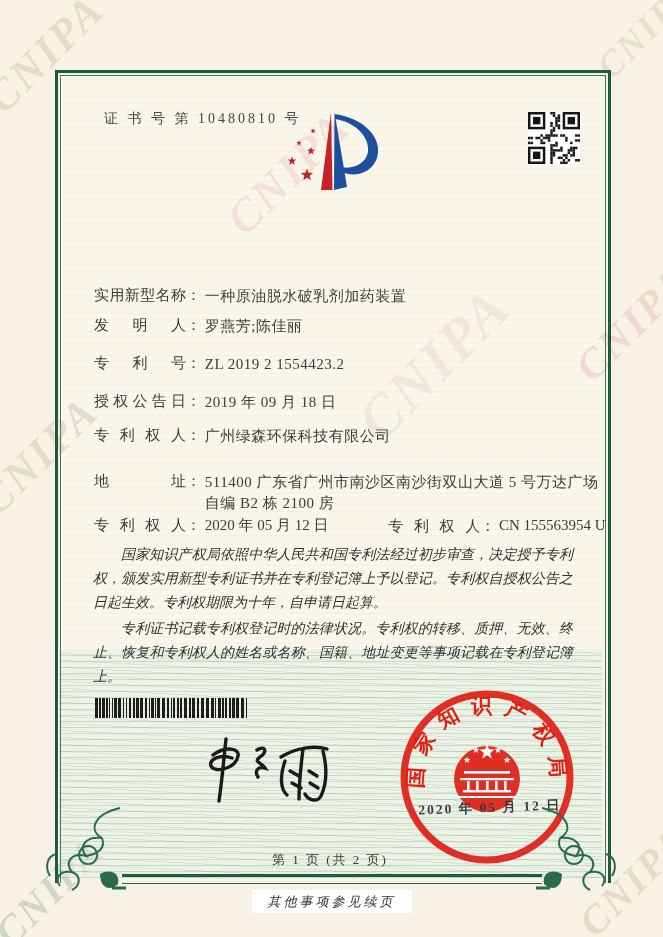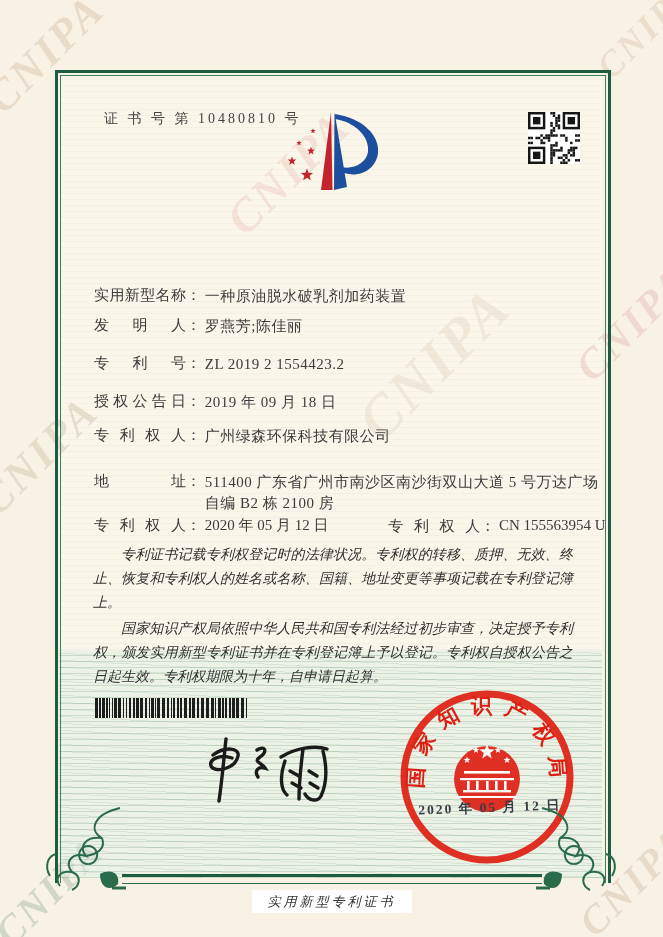--- a/index.html
+++ b/index.html
@@ -230,22 +230,22 @@
           <span>2020 年 05 月 12 日</span>
         </span>
         <span class="grant-pair" style="margin-left:56px">
           <span class="f-label">专利权人</span><span class="f-colon">：</span>
           <span>CN 155563954 U</span>
         </span>
       </div>
     </div>
 
     <div class="paras">
+      <p>国家知识产权局依照中华人民共和国专利法经过初步审查，决定授予专利权，颁发实用新型专利证书并在专利登记簿上予以登记。专利权自授权公告之日起生效。专利权期限为十年，自申请日起算。</p>
       <p>专利证书记载专利权登记时的法律状况。专利权的转移、质押、无效、终止、恢复和专利权人的姓名或名称、国籍、地址变更等事项记载在专利登记簿上。</p>
-      <p>国家知识产权局依照中华人民共和国专利法经过初步审查，决定授予专利权，颁发实用新型专利证书并在专利登记簿上予以登记。专利权自授权公告之日起生效。专利权期限为十年，自申请日起算。</p>
     </div>
 
     <div id="barcode" class="barcode"><span style="width:3px;margin-right:1px"></span><span style="width:2px;margin-right:1px"></span><span style="width:3px;margin-right:1px"></span><span style="width:2px;margin-right:1px"></span><span style="width:1px;margin-right:2px"></span><span style="width:1px;margin-right:1px"></span><span style="width:3px;margin-right:1px"></span><span style="width:3px;margin-right:2px"></span><span style="width:1px;margin-right:2px"></span><span style="width:1px;margin-right:2px"></span><span style="width:2px;margin-right:2px"></span><span style="width:2px;margin-right:1px"></span><span style="width:3px;margin-right:1px"></span><span style="width:3px;margin-right:2px"></span><span style="width:2px;margin-right:2px"></span><span style="width:1px;margin-right:1px"></span><span style="width:3px;margin-right:1px"></span><span style="width:1px;margin-right:1px"></span><span style="width:3px;margin-right:2px"></span><span style="width:3px;margin-right:2px"></span><span style="width:2px;margin-right:2px"></span><span style="width:1px;margin-right:1px"></span><span style="width:2px;margin-right:2px"></span><span style="width:2px;margin-right:1px"></span><span style="width:2px;margin-right:2px"></span><span style="width:3px;margin-right:2px"></span><span style="width:2px;margin-right:1px"></span><span style="width:3px;margin-right:2px"></span><span style="width:2px;margin-right:2px"></span><span style="width:3px;margin-right:2px"></span><span style="width:3px;margin-right:2px"></span><span style="width:3px;margin-right:1px"></span><span style="width:1px;margin-right:2px"></span><span style="width:3px;margin-right:1px"></span><span style="width:2px;margin-right:1px"></span><span style="width:2px;margin-right:2px"></span><span style="width:2px;margin-right:1px"></span><span style="width:3px;margin-right:1px"></span><span style="width:3px;margin-right:2px"></span><span style="width:3px;margin-right:2px"></span><span style="width:1px;margin-right:1px"></span></div>
 
 
     <svg class="sig" width="170" height="80" viewBox="0 0 170 80">
       <g fill="none" stroke="#1b1b1b" stroke-width="3.4" stroke-linecap="round">
         <path d="M18,22 C30,13 45,15 43,23 C41,35 20,41 16,33 C14,26 25,21 37,25"></path>
         <path d="M31,6 C29,24 27,48 24,68"></path>
         <path d="M62,17 C70,12 73,18 65,24 C58,29 66,29 70,35 C63,33 59,38 63,44"></path>
@@ -280,20 +280,21 @@
           <rect x="90" y="95" width="2.6" height="9"></rect>
           <rect x="99" y="95" width="2.6" height="9"></rect>
           <rect x="108" y="95" width="2.6" height="9"></rect>
           <rect x="67" y="104" width="48" height="2.4"></rect>
           <rect x="61" y="110" width="60" height="2"></rect>
         </g>
       </g>
     </svg>
     <div class="seal-date">2020 年 05 月 12 日</div>
 
+    <div class="page-info">第 1 页 (共 2 页)</div>
     <div class="bottom-rule"></div>
 
     <svg class="flourish" style="left:42px;top:806px" width="84" height="88" viewBox="0 0 84 88">
       <g fill="none" stroke="#2a6b4a" stroke-width="2">
         <path d="M78,2 C52,8 46,24 60,32 C44,30 36,40 44,50 C30,46 22,56 30,66 C18,64 12,72 18,80"></path>
         <path d="M60,32 C64,42 56,48 44,50 M30,66 C40,70 38,80 30,84"></path>
         <path d="M46,58 a9,9 0 1 1 0.2,0"></path>
         <path d="M58,68 C70,62 78,68 76,78 C68,86 58,82 58,68 Z" fill="#2a6b4a" stroke="none"></path>
         <path d="M70,82 L84,82" stroke-width="3"></path>
         <path d="M8,70 C2,60 6,50 14,48"></path>
@@ -304,17 +305,17 @@
         <path d="M78,2 C52,8 46,24 60,32 C44,30 36,40 44,50 C30,46 22,56 30,66 C18,64 12,72 18,80"></path>
         <path d="M60,32 C64,42 56,48 44,50 M30,66 C40,70 38,80 30,84"></path>
         <path d="M46,58 a9,9 0 1 1 0.2,0"></path>
         <path d="M58,68 C70,62 78,68 76,78 C68,86 58,82 58,68 Z" fill="#2a6b4a" stroke="none"></path>
         <path d="M70,82 L84,82" stroke-width="3"></path>
         <path d="M8,70 C2,60 6,50 14,48"></path>
       </g>
     </svg>
 
     <div class="footer-note">
-      <span>实用新型专利证书</span>
+      <span>其他事项参见续页</span>
     </div>
 
   </div>
 </div>
 
 </body></html>

